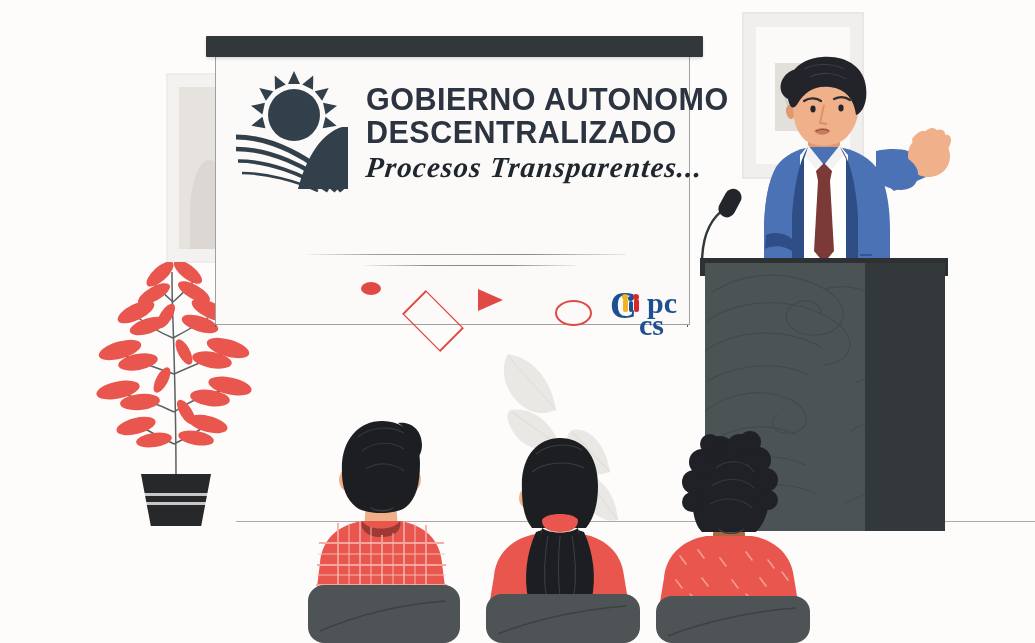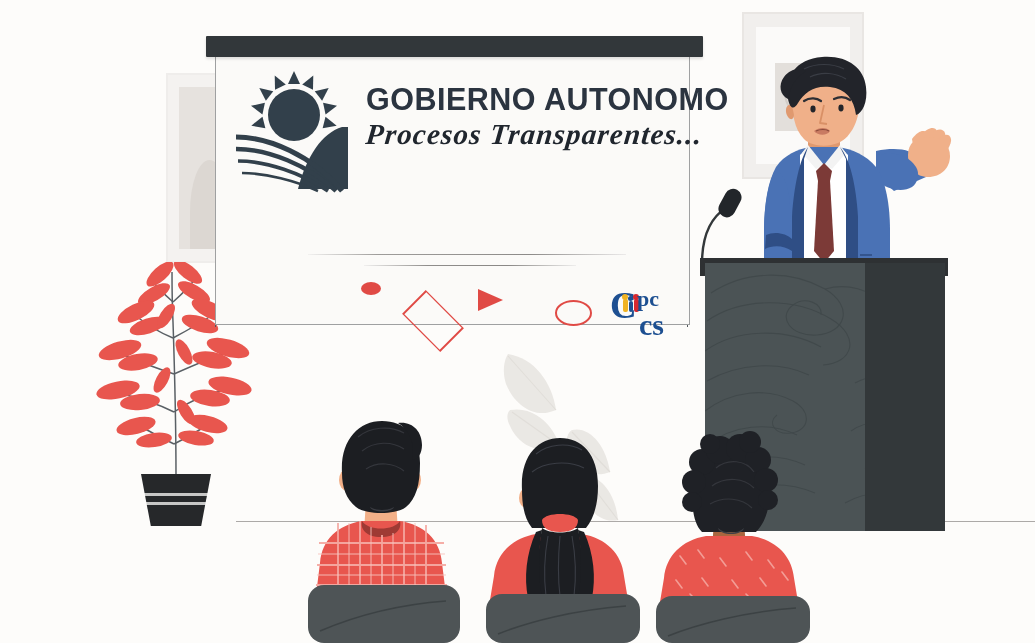--- a/index.html
+++ b/index.html
@@ -157,23 +157,23 @@
 
   
   #cpccs { left: 394px; top: 228px; width: 72px; height: 58px; }
   .cp-c {
     position: absolute; left: 0; top: 2px;
     font-family: "Liberation Serif", serif;
     font-size: 37px; font-weight: 700; color: #1d4f91;
     line-height: 1;
   }
   .cp-pc {
-    position: absolute; left: 27px; top: 3px;
+    position: absolute; left: 37px; top: 3px;
     font-family: "Liberation Serif", serif;
-    font-size: 22px; font-weight: 700; color: #1d4f91; line-height: 1;
+    font-size: 30px; font-weight: 700; color: #1d4f91; line-height: 1;
   }
   .cp-cs {
     position: absolute; left: 29px; top: 25px;
     font-family: "Liberation Serif", serif;
     font-size: 30px; font-weight: 700; color: #1d4f91; line-height: 1;
   }
   .fig { position: absolute; border-radius: 2px; }
 
   
   #plant { left: 96px; top: 262px; width: 165px; height: 263px; }
@@ -321,20 +321,21 @@
             <path d="M2 16 C34 16 78 34 108 70" stroke-width="5"></path>
             <path d="M2 28 C34 28 74 44 102 70" stroke-width="4.4"></path>
             <path d="M4 40 C32 40 68 52 94 70" stroke-width="3.6"></path>
             <path d="M8 52 C32 52 62 60 84 70" stroke-width="2.6"></path>
           </g>
         </svg>
       </div>
 
       <div class="abs" id="headline">
         <div class="hl-line">GOBIERNO AUTONOMO</div>
+        <div class="hl-line">DESCENTRALIZADO</div>
         <div id="tagline">Procesos  Transparentes...</div>
       </div>
 
       <div class="abs" id="div1"></div>
       <div class="abs" id="div2"></div>
 
       <div class="abs" id="dot-red"></div>
       <div class="abs" id="diamond-red"></div>
       <div class="abs" id="tri-red"></div>
       <div class="abs" id="ellipse-red"></div>

